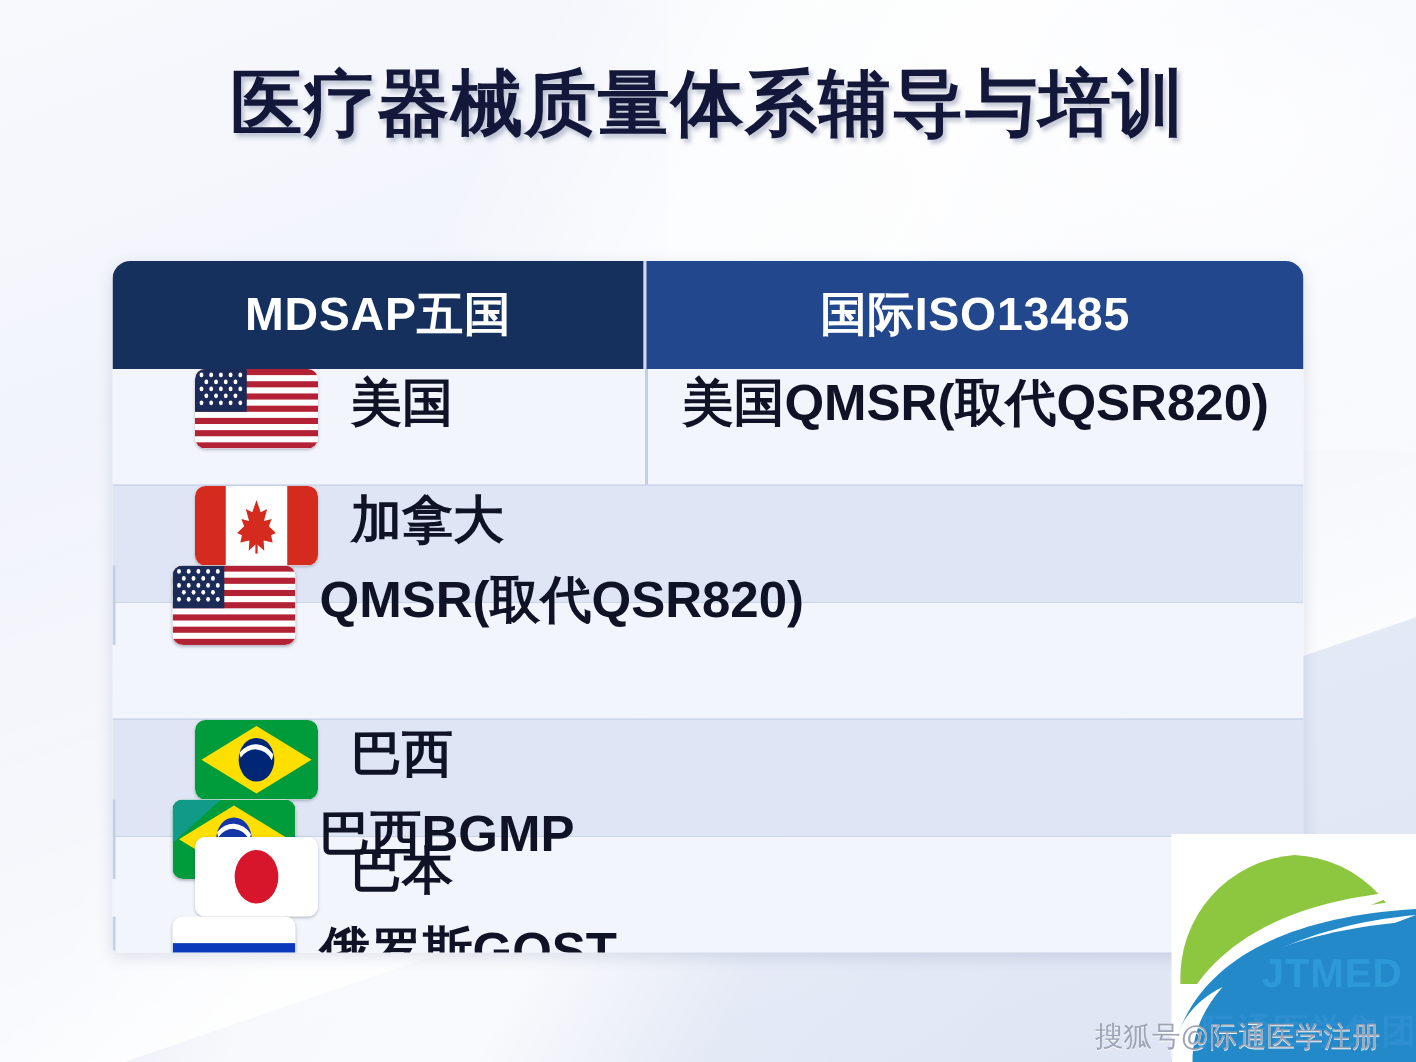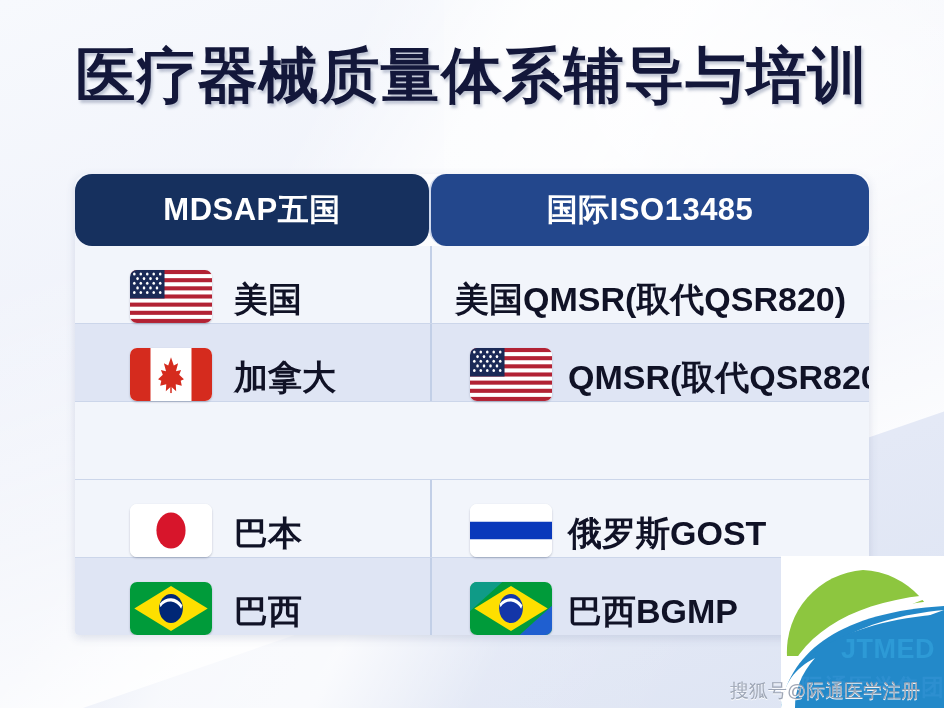--- a/index.html
+++ b/index.html
@@ -48,21 +48,21 @@
     background: radial-gradient(ellipse at center, rgba(255,255,255,0.85), rgba(255,255,255,0));
     pointer-events: none;
   }
 
   
   #title {
     position: absolute;
     left: 0; right: 0;
     top: 44px;
     text-align: center;
-    font-size: 60px;
+    font-size: 48px;
     line-height: 1.08;
     font-weight: bold;
     letter-spacing: 1px;
     color: #13173a;
     text-shadow: 2px 3px 3px rgba(120,130,160,0.45);
     white-space: nowrap;
   }
 
   
   #table {
@@ -80,36 +80,35 @@
   }
   .th {
     display: flex;
     align-items: center;
     justify-content: center;
     color: #ffffff;
     font-size: 31px;
     font-weight: bold;
     letter-spacing: 0.5px;
     white-space: nowrap;
-    border-radius: 17px;
   }
   .th-left  { width: 355px; background: #16305e; }
   .th-right { width: 439px; background: #23478c; border-left: 2px solid #cfd9ee; }
 
   .trow {
     display: flex;
     height: 77px;
   }
   .trow.alt  { background: #dfe5f4; }
   .trow.base { background: #f2f5fb; }
-  .trow + .trow { border-top: 1px solid #ccd6ea; }
+  .trow + .trow { border-top: 1px solid #ccd6ea; flex-direction: column; }
 
   .cell {
     display: flex;
-    align-items: flex-end;
+    align-items: flex-start;
     position: relative;
   }
   .cell-left  { width: 355px; padding-left: 55px; box-sizing: border-box; }
   .cell-right { width: 439px; padding-left: 38px; box-sizing: border-box;
                 border-left: 2px solid #c2cfe7; }
   .cell-right.center { justify-content: center; padding-left: 0; }
 
   .cell-text {
     font-size: 34px;
     font-weight: bold;
@@ -299,41 +298,20 @@
             </g>
           </svg>
         </span>
         <span class="cell-text">QMSR(取代QSR820)</span>
       </div>
     </div>
 
     <div class="trow base">
     </div>
 
-    <div class="trow base">
-      <div class="cell cell-left">
-        <span class="flag">
-          <svg viewBox="0 0 76 40" preserveAspectRatio="none">
-            <rect width="76" height="40" fill="#ffffff"></rect>
-            <circle cx="38" cy="20" r="13.5" fill="#d7152b"></circle>
-          </svg>
-        </span>
-        <span class="cell-text">巴本</span>
-      </div>
-      <div class="cell cell-right">
-        <span class="flag">
-          <svg viewBox="0 0 76 40" preserveAspectRatio="none">
-            <rect width="76" height="40" fill="#ffffff"></rect>
-            <rect y="13.4" width="76" height="13.2" fill="#0a39bb"></rect>
-          </svg>
-        </span>
-        <span class="cell-text">俄罗斯GOST</span>
-      </div>
-    </div>
-
     <div class="trow alt">
       <div class="cell cell-left">
         <span class="flag">
           <svg viewBox="0 0 76 40" preserveAspectRatio="none">
             <rect width="76" height="40" fill="#009b3a"></rect>
             <path d="M38 3 L72 20 L38 37 L4 20 Z" fill="#fedf00"></path>
             <circle cx="38" cy="20" r="11" fill="#002776"></circle>
             <path d="M27.5 16.5 A14 14 0 0 1 48.5 17.5 L47.4 20.2 A12 12 0 0 0 28.2 19 Z" fill="#ffffff"></path>
           </svg>
         </span>
@@ -344,20 +322,41 @@
           <svg viewBox="0 0 76 40" preserveAspectRatio="none">
             <rect width="76" height="40" fill="#009b3a"></rect>
             <path d="M0 0 L30 0 L0 22 Z" fill="#0f9b87"></path>
             <path d="M76 40 L46 40 L76 18 Z" fill="#1f5fd0"></path>
             <path d="M38 3 L72 20 L38 37 L4 20 Z" fill="#fedf00"></path>
             <circle cx="38" cy="20" r="11" fill="#1436a8"></circle>
             <path d="M27.5 16.5 A14 14 0 0 1 48.5 17.5 L47.4 20.2 A12 12 0 0 0 28.2 19 Z" fill="#ffffff"></path>
           </svg>
         </span>
         <span class="cell-text">巴西BGMP</span>
+      </div>
+    </div>
+
+    <div class="trow base">
+      <div class="cell cell-left">
+        <span class="flag">
+          <svg viewBox="0 0 76 40" preserveAspectRatio="none">
+            <rect width="76" height="40" fill="#ffffff"></rect>
+            <circle cx="38" cy="20" r="13.5" fill="#d7152b"></circle>
+          </svg>
+        </span>
+        <span class="cell-text">巴本</span>
+      </div>
+      <div class="cell cell-right">
+        <span class="flag">
+          <svg viewBox="0 0 76 40" preserveAspectRatio="none">
+            <rect width="76" height="40" fill="#ffffff"></rect>
+            <rect y="13.4" width="76" height="13.2" fill="#0a39bb"></rect>
+          </svg>
+        </span>
+        <span class="cell-text">俄罗斯GOST</span>
       </div>
     </div>
 
   </div>
 
   <div id="logo">
     <svg width="163" height="152" viewBox="0 0 163 152">
       <path d="M10 95 A72 72 0 0 1 154 95 L154 100 A66 66 0 0 0 14 100 Z" fill="none"></path>
       <path d="M12 96 A70 70 0 0 1 152 96 L152 118 L12 118 Z" fill="none"></path>
       <path d="M82 14 A82 82 0 0 1 160 100 L6 100 A82 82 0 0 1 82 14 Z" fill="#8dc63f"></path>

